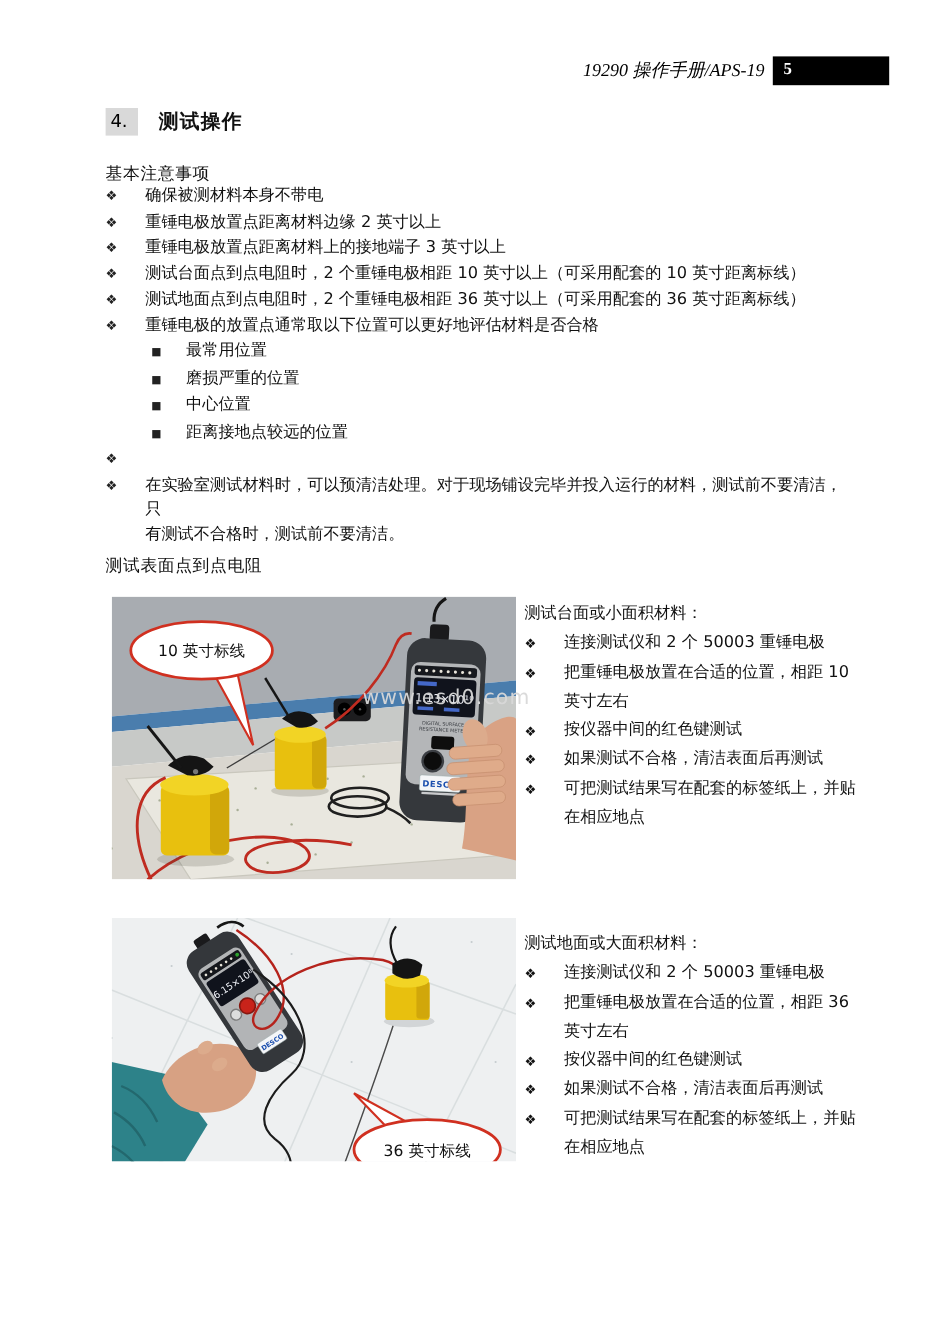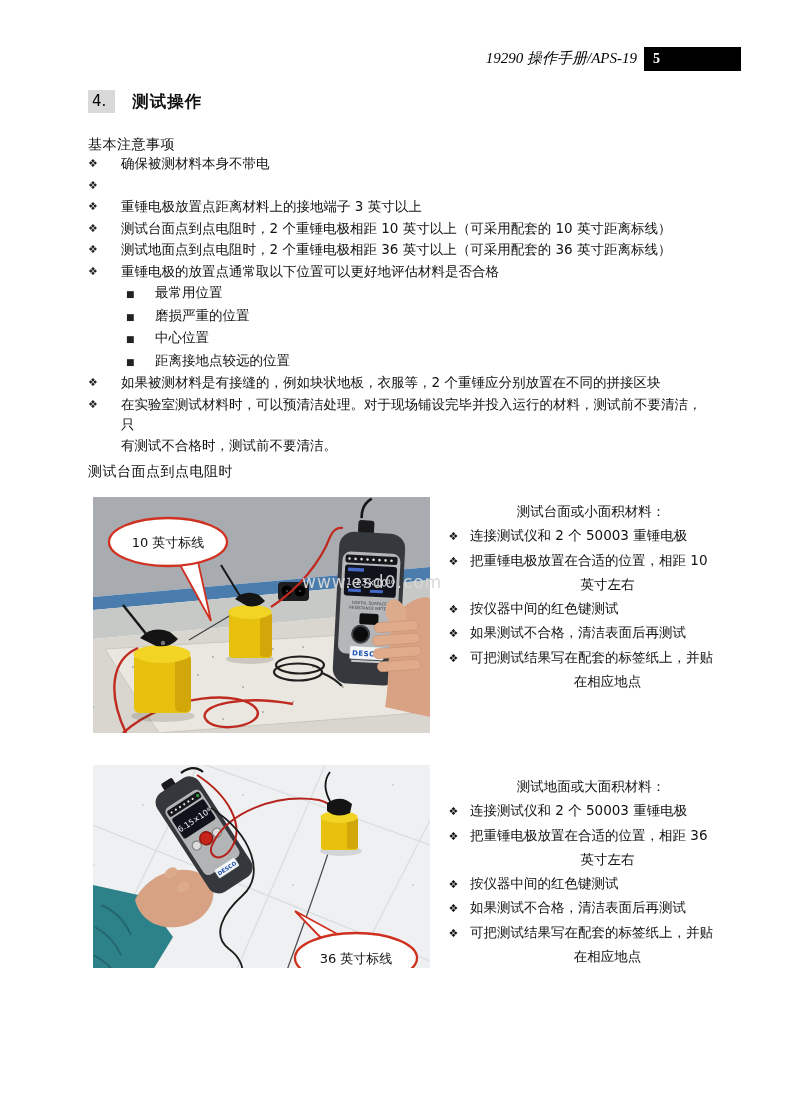--- a/index.html
+++ b/index.html
@@ -27,21 +27,21 @@
   .note-row .blt { width:33px; flex:0 0 33px; font-size:11px; color:#222; padding-top:1px; }
   .note-row.sub { margin-left:38px; }
   .note-row.sub .blt { width:29px; flex:0 0 29px; font-size:9px; padding-top:2px; }
   .note-cont { margin-left:33px; line-height:20.5px; }
 
   
   .photo { position:absolute; left:93px; width:337px; overflow:hidden; }
   .photo svg { display:block; }
 
   
-  .col { position:absolute; left:437px; width:308px; font-size:13.5px;text-align:center; }
+  .col { position:absolute; left:437px; width:308px; font-size:13.5px; }
   .col .intro { line-height:24px; margin-bottom:1px; }
   .col .row { display:flex; line-height:23.5px; }
   .col .row .blt { width:33px; flex:0 0 33px; font-size:11px; padding-top:1px; }
   .col .cont { margin-left:33px; line-height:23.5px; }
 
   .watermark { position:absolute; top:572px; left:302px; font-size:17px; letter-spacing:1px;
                color:rgba(216,216,216,0.95); z-index:6; }
 
   .callout-text { font-size:13px; fill:#111; }
 </style>
@@ -62,20 +62,21 @@
 
   <div class="h-bold" style="top:136px;">基本注意事项</div>
 
   <div class="notes">
     <div class="note-row">
         <span class="blt">❖</span>
         <span>确保被测材料本身不带电</span>
       </div>
     <div class="note-row">
         <span class="blt">❖</span>
+        <span>重锤电极放置点距离材料边缘 2 英寸以上</span>
       </div>
     <div class="note-row">
         <span class="blt">❖</span>
         <span>重锤电极放置点距离材料上的接地端子 3 英寸以上</span>
       </div>
     <div class="note-row">
         <span class="blt">❖</span>
         <span>测试台面点到点电阻时，2 个重锤电极相距 10 英寸以上（可采用配套的 10 英寸距离标线）</span>
       </div>
     <div class="note-row">
@@ -97,30 +98,29 @@
     <div class="note-row sub">
         <span class="blt">■</span>
         <span>中心位置</span>
       </div>
     <div class="note-row sub">
         <span class="blt">■</span>
         <span>距离接地点较远的位置</span>
       </div>
     <div class="note-row">
         <span class="blt">❖</span>
-        <span>如果被测材料是有接缝的，例如块状地板，衣服等，2 个重锤应分别放置在不同的拼接区块</span>
       </div>
     <div class="note-row">
         <span class="blt">❖</span>
         <span>在实验室测试材料时，可以预清洁处理。对于现场铺设完毕并投入运行的材料，测试前不要清洁，只</span>
       </div>
     <div class="note-cont">有测试不合格时，测试前不要清洁。</div>
   </div>
 
-  <div class="h-bold" style="top:463px;">测试台面点到点电阻时</div>
+  <div class="h-bold" style="top:463px;">测试表面点到点电阻</div>
 
   <div class="photo" style="top:497px; height:236px;">
     <svg width="337" height="236" viewBox="0 0 337 236">
 
       <polygon points="0,0 337,0 337,70 0,100" fill="#a8acb1"></polygon>
       <polygon points="0,100 337,70 337,83 0,113" fill="#4a7dad"></polygon>
       <polygon points="0,113 337,83 337,112 0,142" fill="#c7c9c7"></polygon>
       <polygon points="0,142 337,112 337,236 0,236" fill="#d9d6cf"></polygon>
 
       <rect x="185" y="85" width="31" height="19" rx="4" fill="#1d1d1f"></rect>

